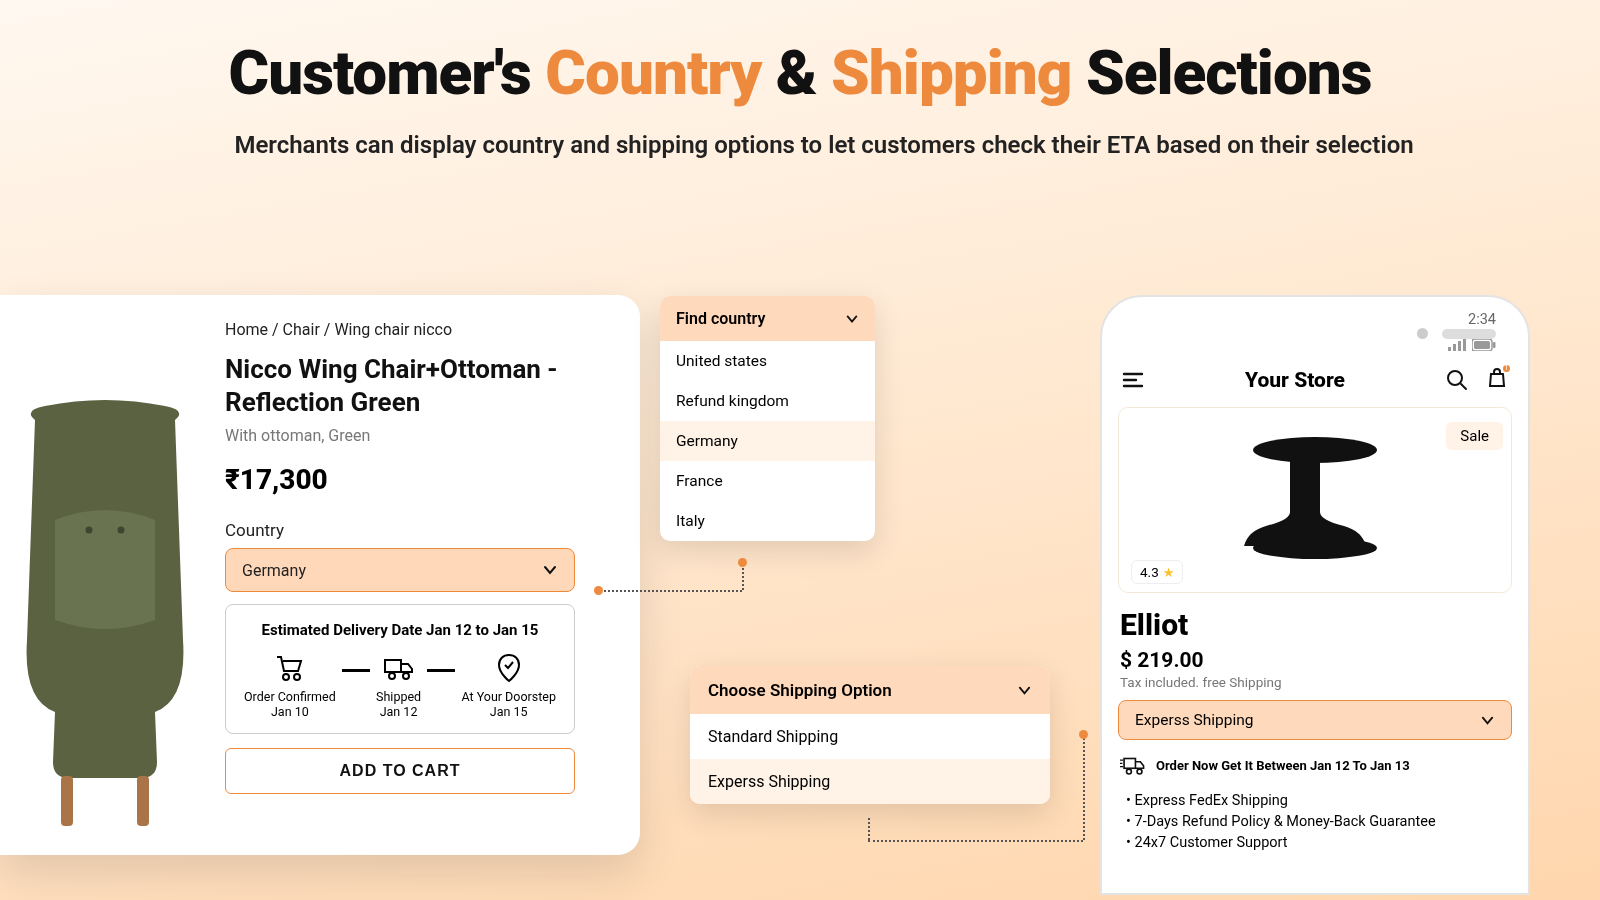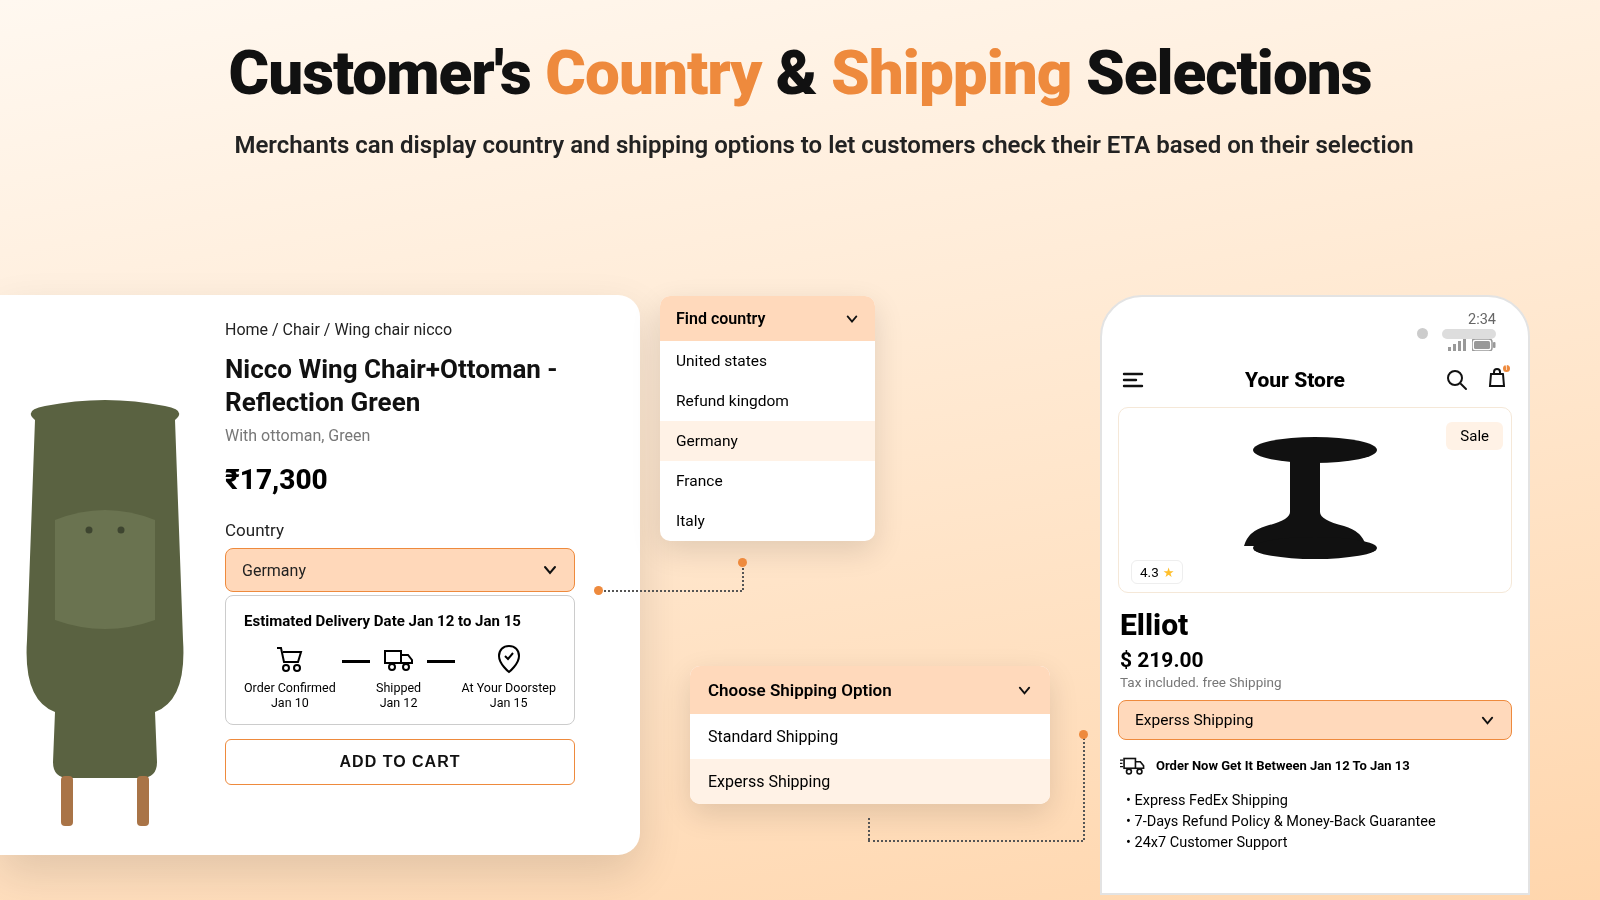--- a/index.html
+++ b/index.html
@@ -41,23 +41,23 @@
   .prod-sub { font-size: 16px; color: #777; margin-top: 8px; }
   .price { font-size: 28px; font-weight: 800; margin-top: 18px; }
   .label { font-size: 17px; margin-top: 24px; margin-bottom: 8px; color:#222;}
   .country-select {
     width: 350px; height: 44px;
     background: #ffd8ba; border: 1.8px solid #ee8a3d; border-radius: 8px;
     display: flex; align-items: center; justify-content: space-between;
     padding: 0 16px; font-size: 16px; color:#222;
   }
   .eta-box {
-    width: 350px; margin-top: 3px;
+    width: 350px; margin-top: 12px;
     border: 1.5px solid #ccc; border-radius: 8px;
-    padding: 16px 18px 14px; 
+    padding: 16px 18px 14px; text-align:center;
   }
   .eta-title { font-size: 15px; font-weight: 700; margin-bottom: 14px;}
   .eta-steps { display:flex; align-items:center; justify-content:space-between; }
   .eta-step { display:flex; flex-direction:column; align-items:center; font-size:12.5px; white-space:nowrap; }
   .eta-ico { width:34px; height:30px; margin-bottom:6px; }
   .eta-line { flex:1; height:3px; background:#000; margin: 0 6px 32px; }
   .addcart {
     width:350px; height:46px; margin-top:14px;
     border:1.5px solid #ee8a3d; background:#fff; border-radius:6px;
     font-size:16px; font-weight:700; letter-spacing:1px; color:#111;

